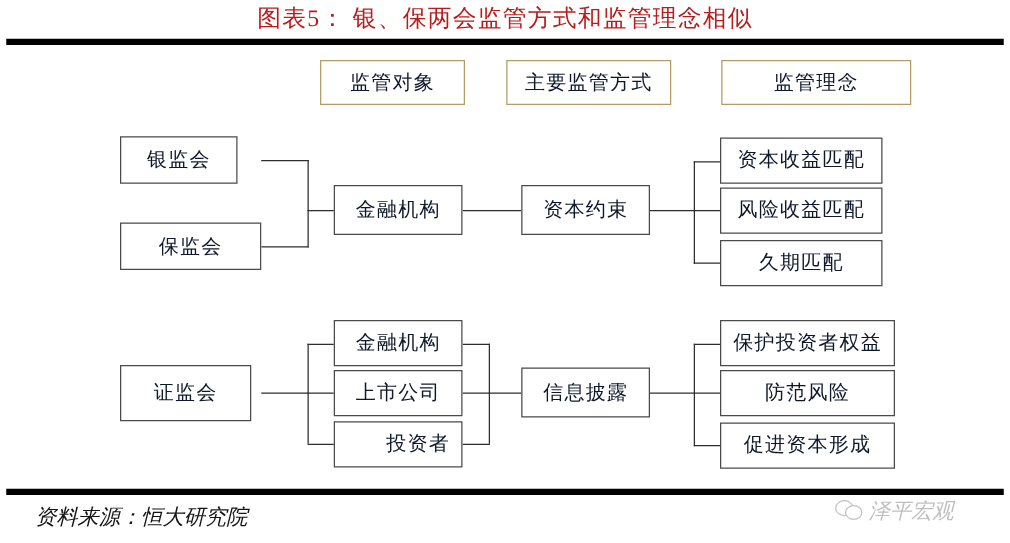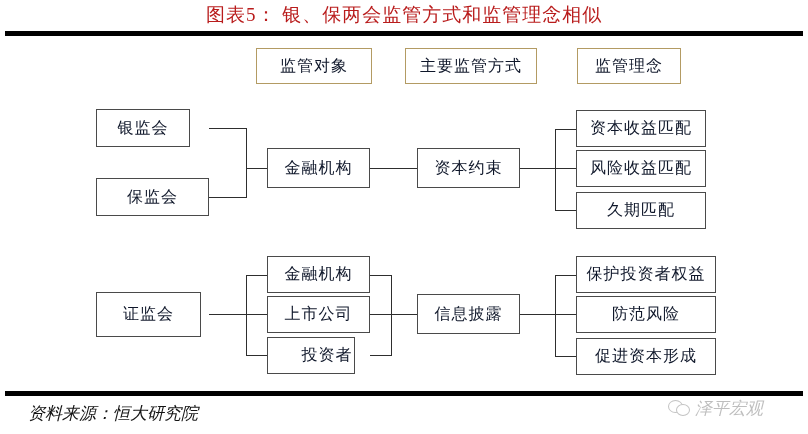--- a/index.html
+++ b/index.html
@@ -126,21 +126,21 @@
 </head>
 <body>
 
 <div id="page">
 
   <div class="title">图表5： 银、保两会监管方式和监管理念相似</div>
   <div class="rule-top"></div>
 
   <div class="box header" style="left:256px; top:48px; width:116px; height:36px;">监管对象</div>
   <div class="box header" style="left:405px; top:48px; width:132px; height:36px;">主要监管方式</div>
-  <div class="box header" style="left:577px; top:48px; width:104px; height:36px;">监管理念</div>
+  <div class="box header" style="left:577px; top:48px; width:152px; height:36px;">监管理念</div>
 
   <div class="box" style="left:96px; top:109px; width:94px; height:38px;">银监会</div>
   <div class="box" style="left:96px; top:178px; width:113px; height:38px;">保监会</div>
 
   <div class="ln lnh" style="left:209px; top:128px; width:38px;"></div>
   <div class="ln lnh" style="left:209px; top:197px; width:38px;"></div>
   <div class="ln lnv" style="left:246px; top:128px; height:70px;"></div>
   <div class="ln lnh" style="left:246px; top:168px; width:22px;"></div>
 
   <div class="box" style="left:267px; top:148px; width:103px; height:40px;">金融机构</div>
@@ -162,21 +162,21 @@
   <div class="box" style="left:96px; top:292px; width:105px; height:45px;">证监会</div>
 
   <div class="ln lnh" style="left:209px; top:314px; width:38px;"></div>
   <div class="ln lnv" style="left:246px; top:275px; height:80px;"></div>
   <div class="ln lnh" style="left:246px; top:275px; width:22px;"></div>
   <div class="ln lnh" style="left:246px; top:314px; width:22px;"></div>
   <div class="ln lnh" style="left:246px; top:355px; width:22px;"></div>
 
   <div class="box" style="left:267px; top:256px; width:103px; height:37px;">金融机构</div>
   <div class="box" style="left:267px; top:296px; width:103px; height:37px;">上市公司</div>
-  <div class="box" style="left:267px; top:337px; width:88px; height:37px;padding-left:32px;">投资者</div>
+  <div class="box" style="left:267px; top:337px; width:103px; height:37px;padding-left:32px;">投资者</div>
 
   <div class="ln lnh" style="left:370px; top:275px; width:22px;"></div>
   <div class="ln lnh" style="left:370px; top:314px; width:22px;"></div>
   <div class="ln lnh" style="left:370px; top:355px; width:22px;"></div>
   <div class="ln lnv" style="left:391px; top:275px; height:80px;"></div>
   <div class="ln lnh" style="left:391px; top:314px; width:28px;"></div>
 
   <div class="box" style="left:417px; top:294px; width:103px; height:40px;">信息披露</div>
 
   <div class="ln lnh" style="left:520px; top:314px; width:36px;"></div>

